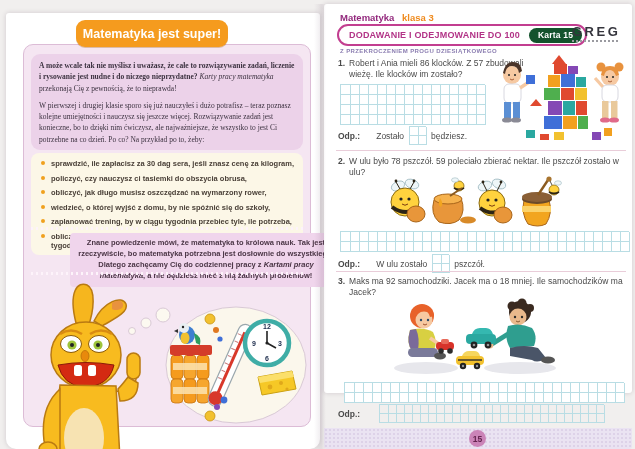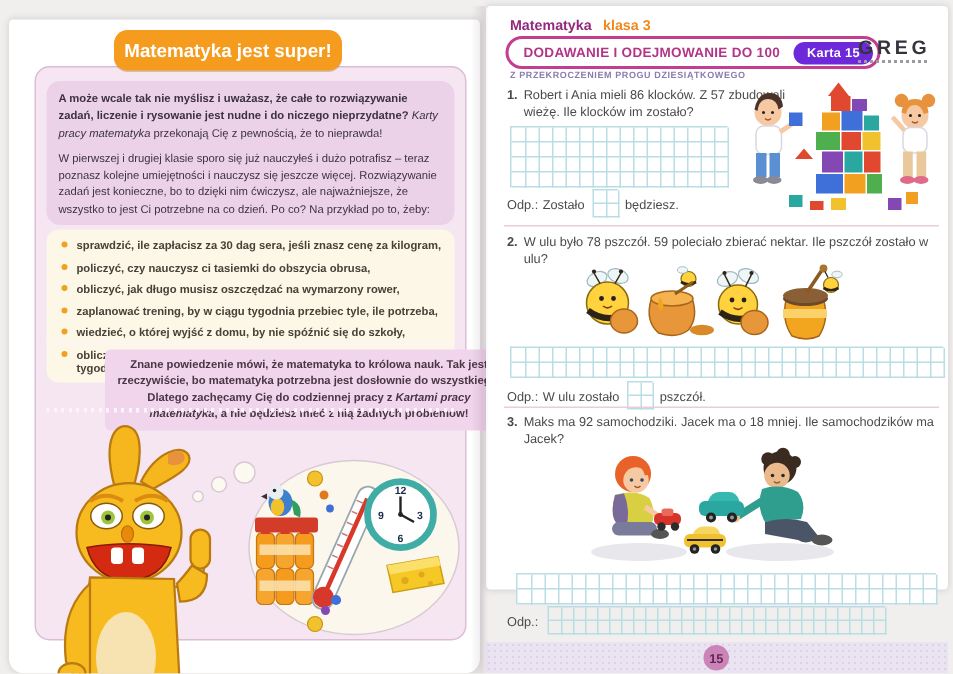--- a/index.html
+++ b/index.html
@@ -12,52 +12,52 @@
          background:linear-gradient(90deg,rgba(0,0,0,0),rgba(90,60,90,.10) 60%,rgba(0,0,0,0));}
 
   
   .pink-box{position:absolute;left:17px;top:31px;width:286px;height:381px;
             background:#f5e6f2;border:1px solid #dcbcd6;border-radius:10px;}
   .orange-tab{position:absolute;left:70px;top:7px;width:152px;height:27px;background:#f59b1e;
               border-radius:9px;color:#fff;font-weight:bold;font-size:12.5px;
               display:flex;align-items:center;justify-content:center;box-shadow:0 1px 0 rgba(160,90,0,.3);}
   .intro-box{position:absolute;left:25px;top:41px;width:256px;height:84px;background:#ecd2e9;
              border-radius:9px;padding:6px 8px;font-size:7.5px;color:#3c3240;line-height:1.5;}
-  .intro-box p{margin:0 0 6px 0;}
+  .intro-box p{margin:0 0 6px 0;font-family:Liberation Serif, serif;}
   .bullets-box{position:absolute;left:25px;top:140px;width:256px;background:#fcf7e7;
                border-radius:8px;padding:6px 8px 5px 8px;font-size:7.5px;font-weight:bold;color:#4a4038;}
   .bullets-box ul{margin:0;padding:0;list-style:none;}
   .bullets-box li{display:flex;align-items:flex-start;line-height:1.2;margin-bottom:5.5px;}
   .bullets-box li:last-child{margin-bottom:0;}
   .bdot{flex:0 0 auto;width:4px;height:4px;border-radius:50%;background:#f0a11f;margin:2px 6px 0 2px;}
   .dot-sep{position:absolute;left:25px;width:272px;height:3px;
            background-image:repeating-linear-gradient(90deg,#fdf3fa 0 2px,transparent 2px 5px);}
   .closing-box{position:absolute;left:25px;top:220px;width:256px;background:#f0d5ec;border-radius:4px;
                padding:5px 8px;font-size:7.5px;font-weight:bold;text-align:center;color:#4a3545;line-height:1.45;margin-left:39px;}
   .mascot-wrap{position:absolute;left:18px;top:260px;width:290px;height:186px;pointer-events:none;}
 
   
   .rp-subject-row{position:absolute;left:16px;top:8px;font-size:9.5px;font-weight:bold;}
   .rp-subject{color:#93297d;} .rp-grade{color:#ef8a1d;margin-left:5px;}
   .topic-pill{position:absolute;left:13px;top:20px;height:18px;border:2px solid #c23e90;border-radius:13px;
               background:#fff;display:inline-flex;align-items:center;padding:0 3px 0 10px;
               font-size:9px;font-weight:bold;color:#b23487;letter-spacing:.2px;white-space:nowrap;}
-  .karta{background:#6d28d9;color:#fff;border-radius:9px;padding:2.5px 9px;font-size:8.5px;margin-left:9px;}
+  .karta{background:#14532d;color:#fff;border-radius:9px;padding:2.5px 9px;font-size:8.5px;margin-left:9px;}
   .rp-subtitle{position:absolute;left:16px;top:44px;font-size:6px;font-weight:bold;color:#8a7cb0;letter-spacing:.4px;}
   .greg{position:absolute;left:248px;top:20px;width:46px;text-align:center;}
   .greg-word{font-size:13px;font-weight:bold;color:#34343c;letter-spacing:2.5px;font-family:"Liberation Sans",sans-serif;}
   .greg-sub{height:2px;margin-top:1px;background-image:repeating-linear-gradient(90deg,#9a9aa0 0 2px,transparent 2px 4px);}
 
   .prob-text{position:absolute;display:flex;font-size:8.5px;color:#4a4a4a;line-height:1.35;}
   .p-num{font-weight:bold;margin-right:4px;}
   .sep{position:absolute;height:1px;background:#e9cdd9;left:12px;width:290px;}
   .calc-grid{position:absolute;display:grid;background:#fff;border-top:1px solid #b9dde4;border-left:1px solid #b9dde4;}
   .calc-grid i{width:9px;height:9px;border-right:1px solid #b9dde4;border-bottom:1px solid #b9dde4;}
   .odp-line{position:absolute;display:flex;align-items:center;font-size:8.5px;color:#4a4a4a;}
-  .odp{font-weight:normal;margin-right:3px;}
+  .odp{font-weight:bold;margin-right:16px;}
   .ans-box{display:inline-grid;border-top:1px solid #b9dde4;border-left:1px solid #b9dde4;margin:0 5px;}
   .ans-box i{width:8px;height:8px;border-right:1px solid #b9dde4;border-bottom:1px solid #b9dde4;}
   .illus{position:absolute;}
   .footer-strip{position:absolute;left:0;top:424px;width:308px;height:21px;background:#eae3f2;
                 background-image:radial-gradient(#ddd2e8 1px,transparent 1px);background-size:4px 4px;
                 border-radius:0 0 3px 3px;}
   .page-circle{position:absolute;left:145px;top:426px;width:17px;height:17px;border-radius:50%;
                background:#cb84b8;color:#652450;font-size:8.5px;font-weight:bold;
                display:flex;align-items:center;justify-content:center;}
 </style>
@@ -87,25 +87,25 @@
         <li>
             <span class="bdot"></span>
             <span>policzyć, czy nauczysz ci tasiemki do obszycia obrusa,</span>
           </li>
         <li>
             <span class="bdot"></span>
             <span>obliczyć, jak długo musisz oszczędzać na wymarzony rower,</span>
           </li>
         <li>
             <span class="bdot"></span>
-            <span>zaplanować trening, by w ciągu tygodnia przebiec tyle, ile potrzeba,</span>
+            <span>wiedzieć, o której wyjść z domu, by nie spóźnić się do szkoły,</span>
           </li>
         <li>
             <span class="bdot"></span>
-            <span>wiedzieć, o której wyjść z domu, by nie spóźnić się do szkoły,</span>
+            <span>zaplanować trening, by w ciągu tygodnia przebiec tyle, ile potrzeba,</span>
           </li>
         <li>
             <span class="bdot"></span>
             <span>obliczyć, którego dnia wrócisz z wakacji i jaki to będzie dzień tygodnia.</span>
           </li>
       </ul>
     </div>
 
     <div class="dot-sep" style="top:214px"></div>
     <div class="closing-box">

